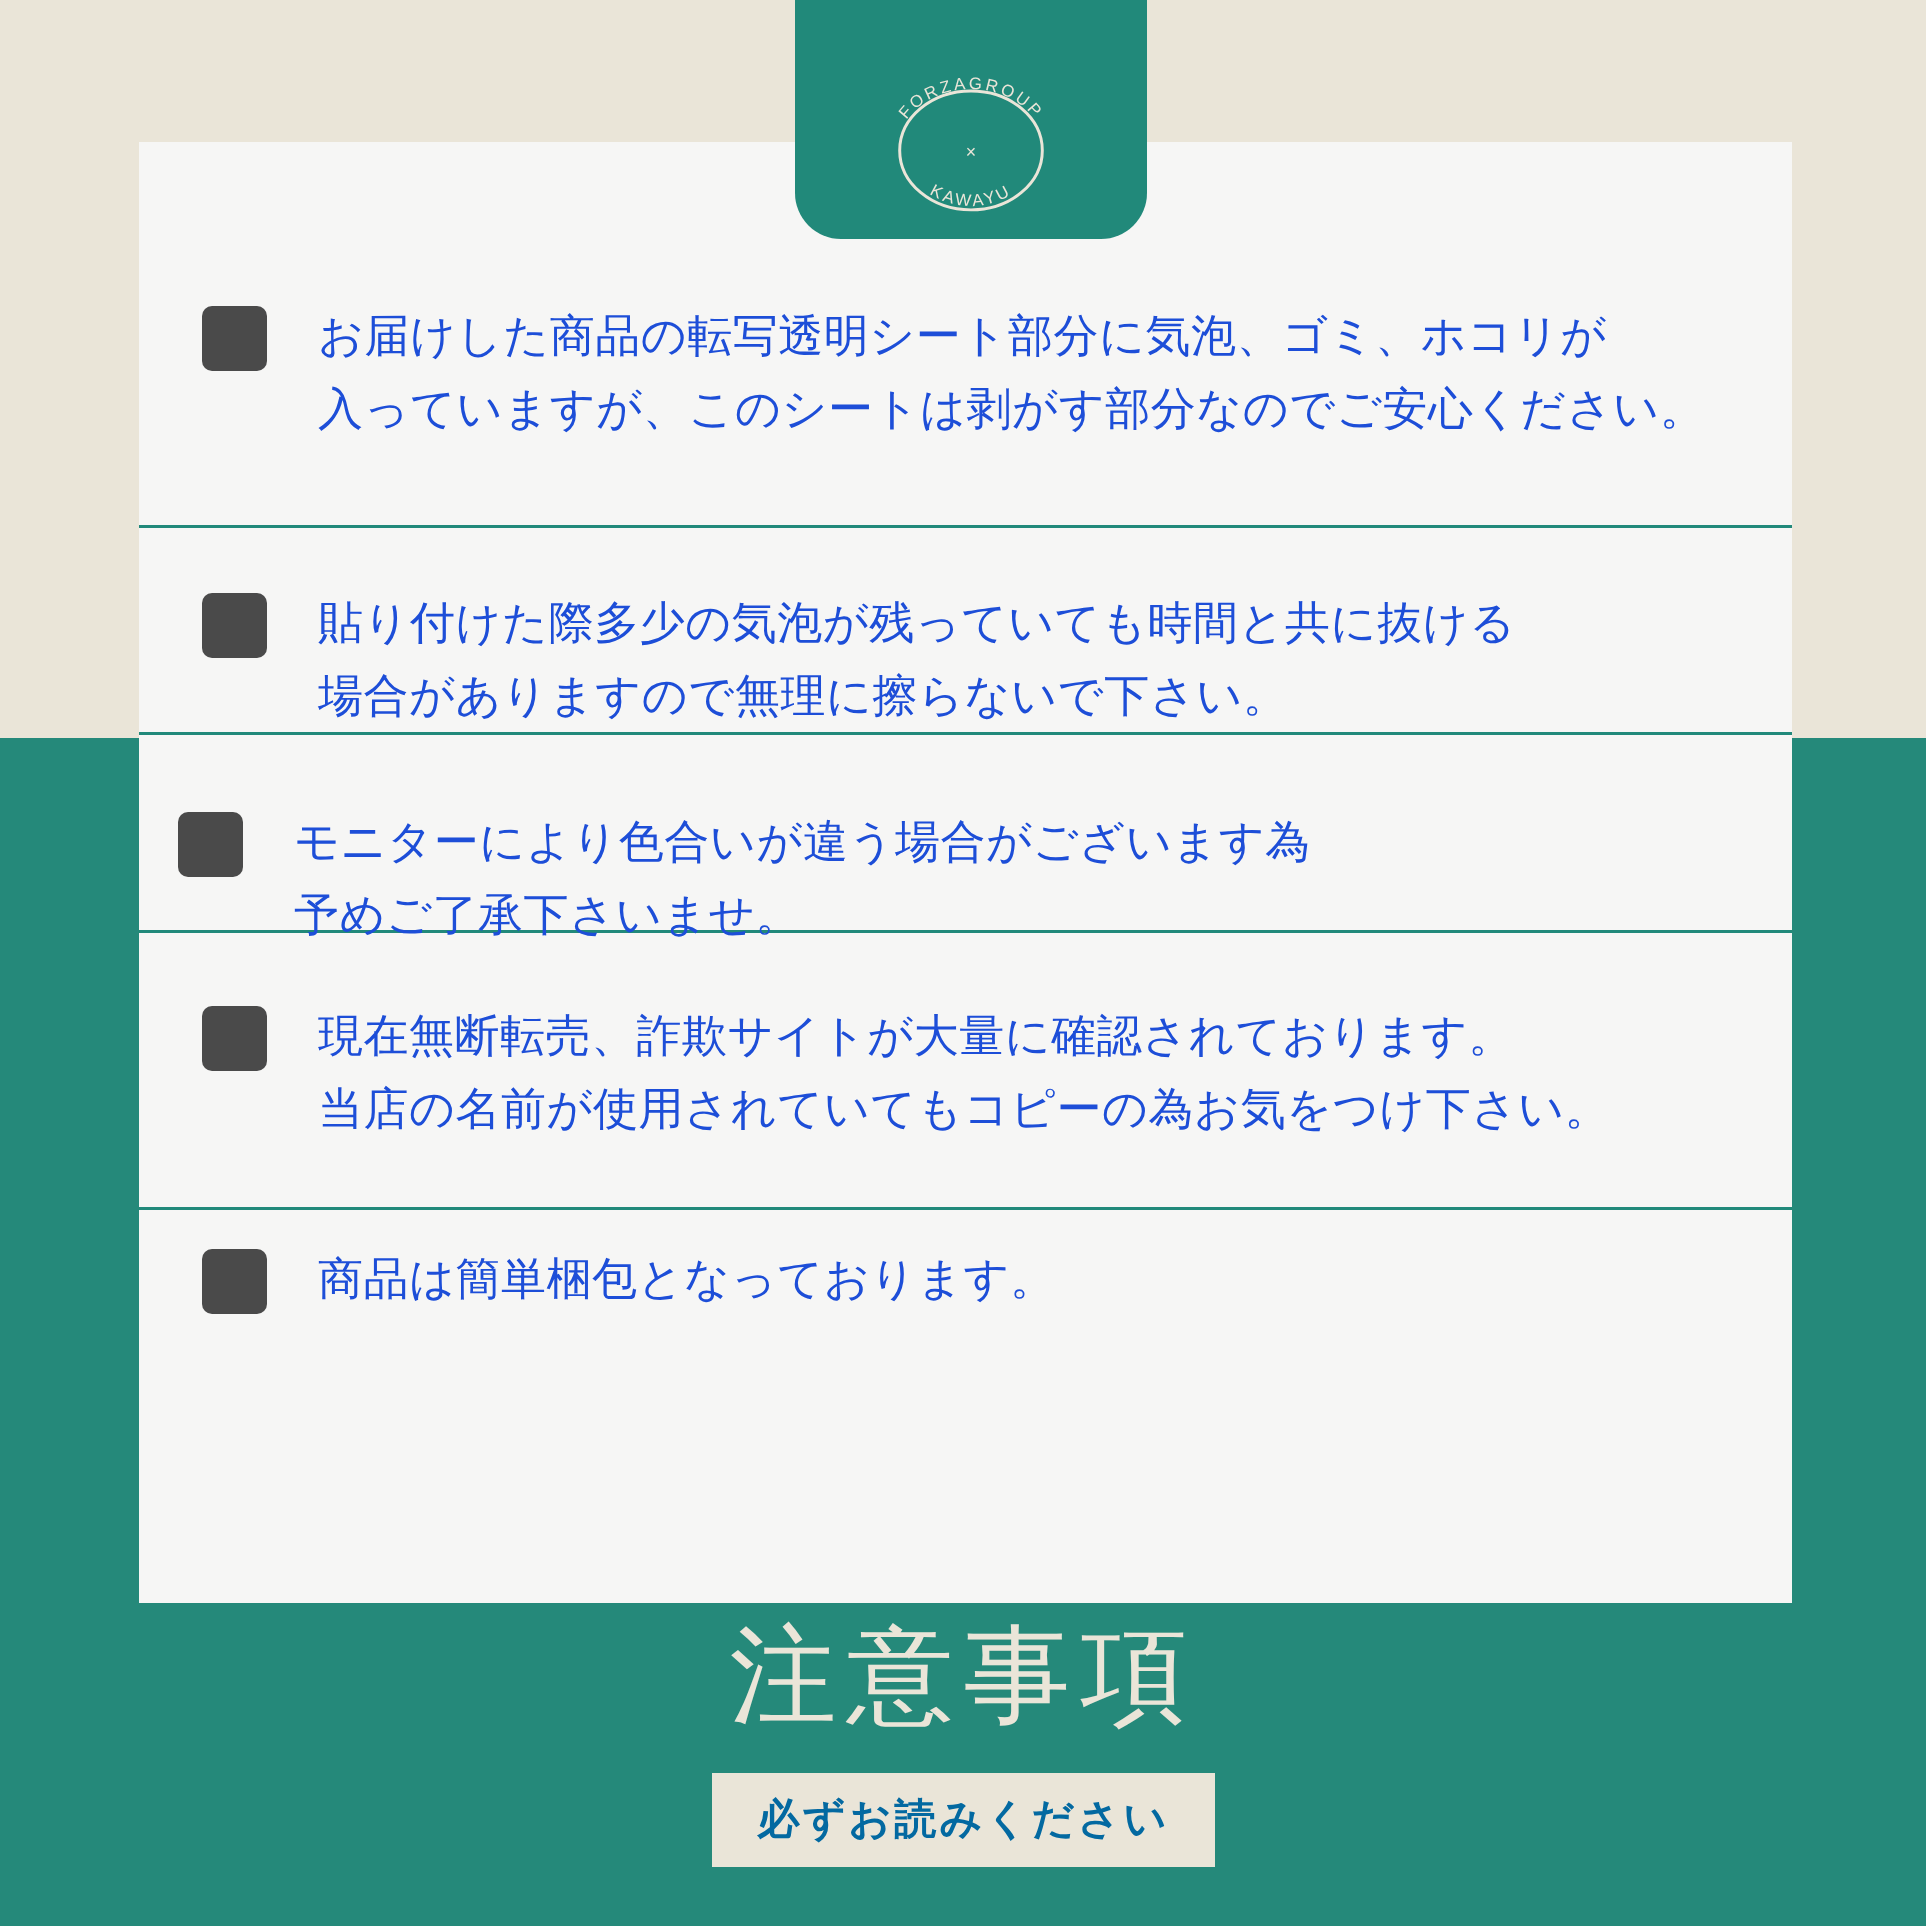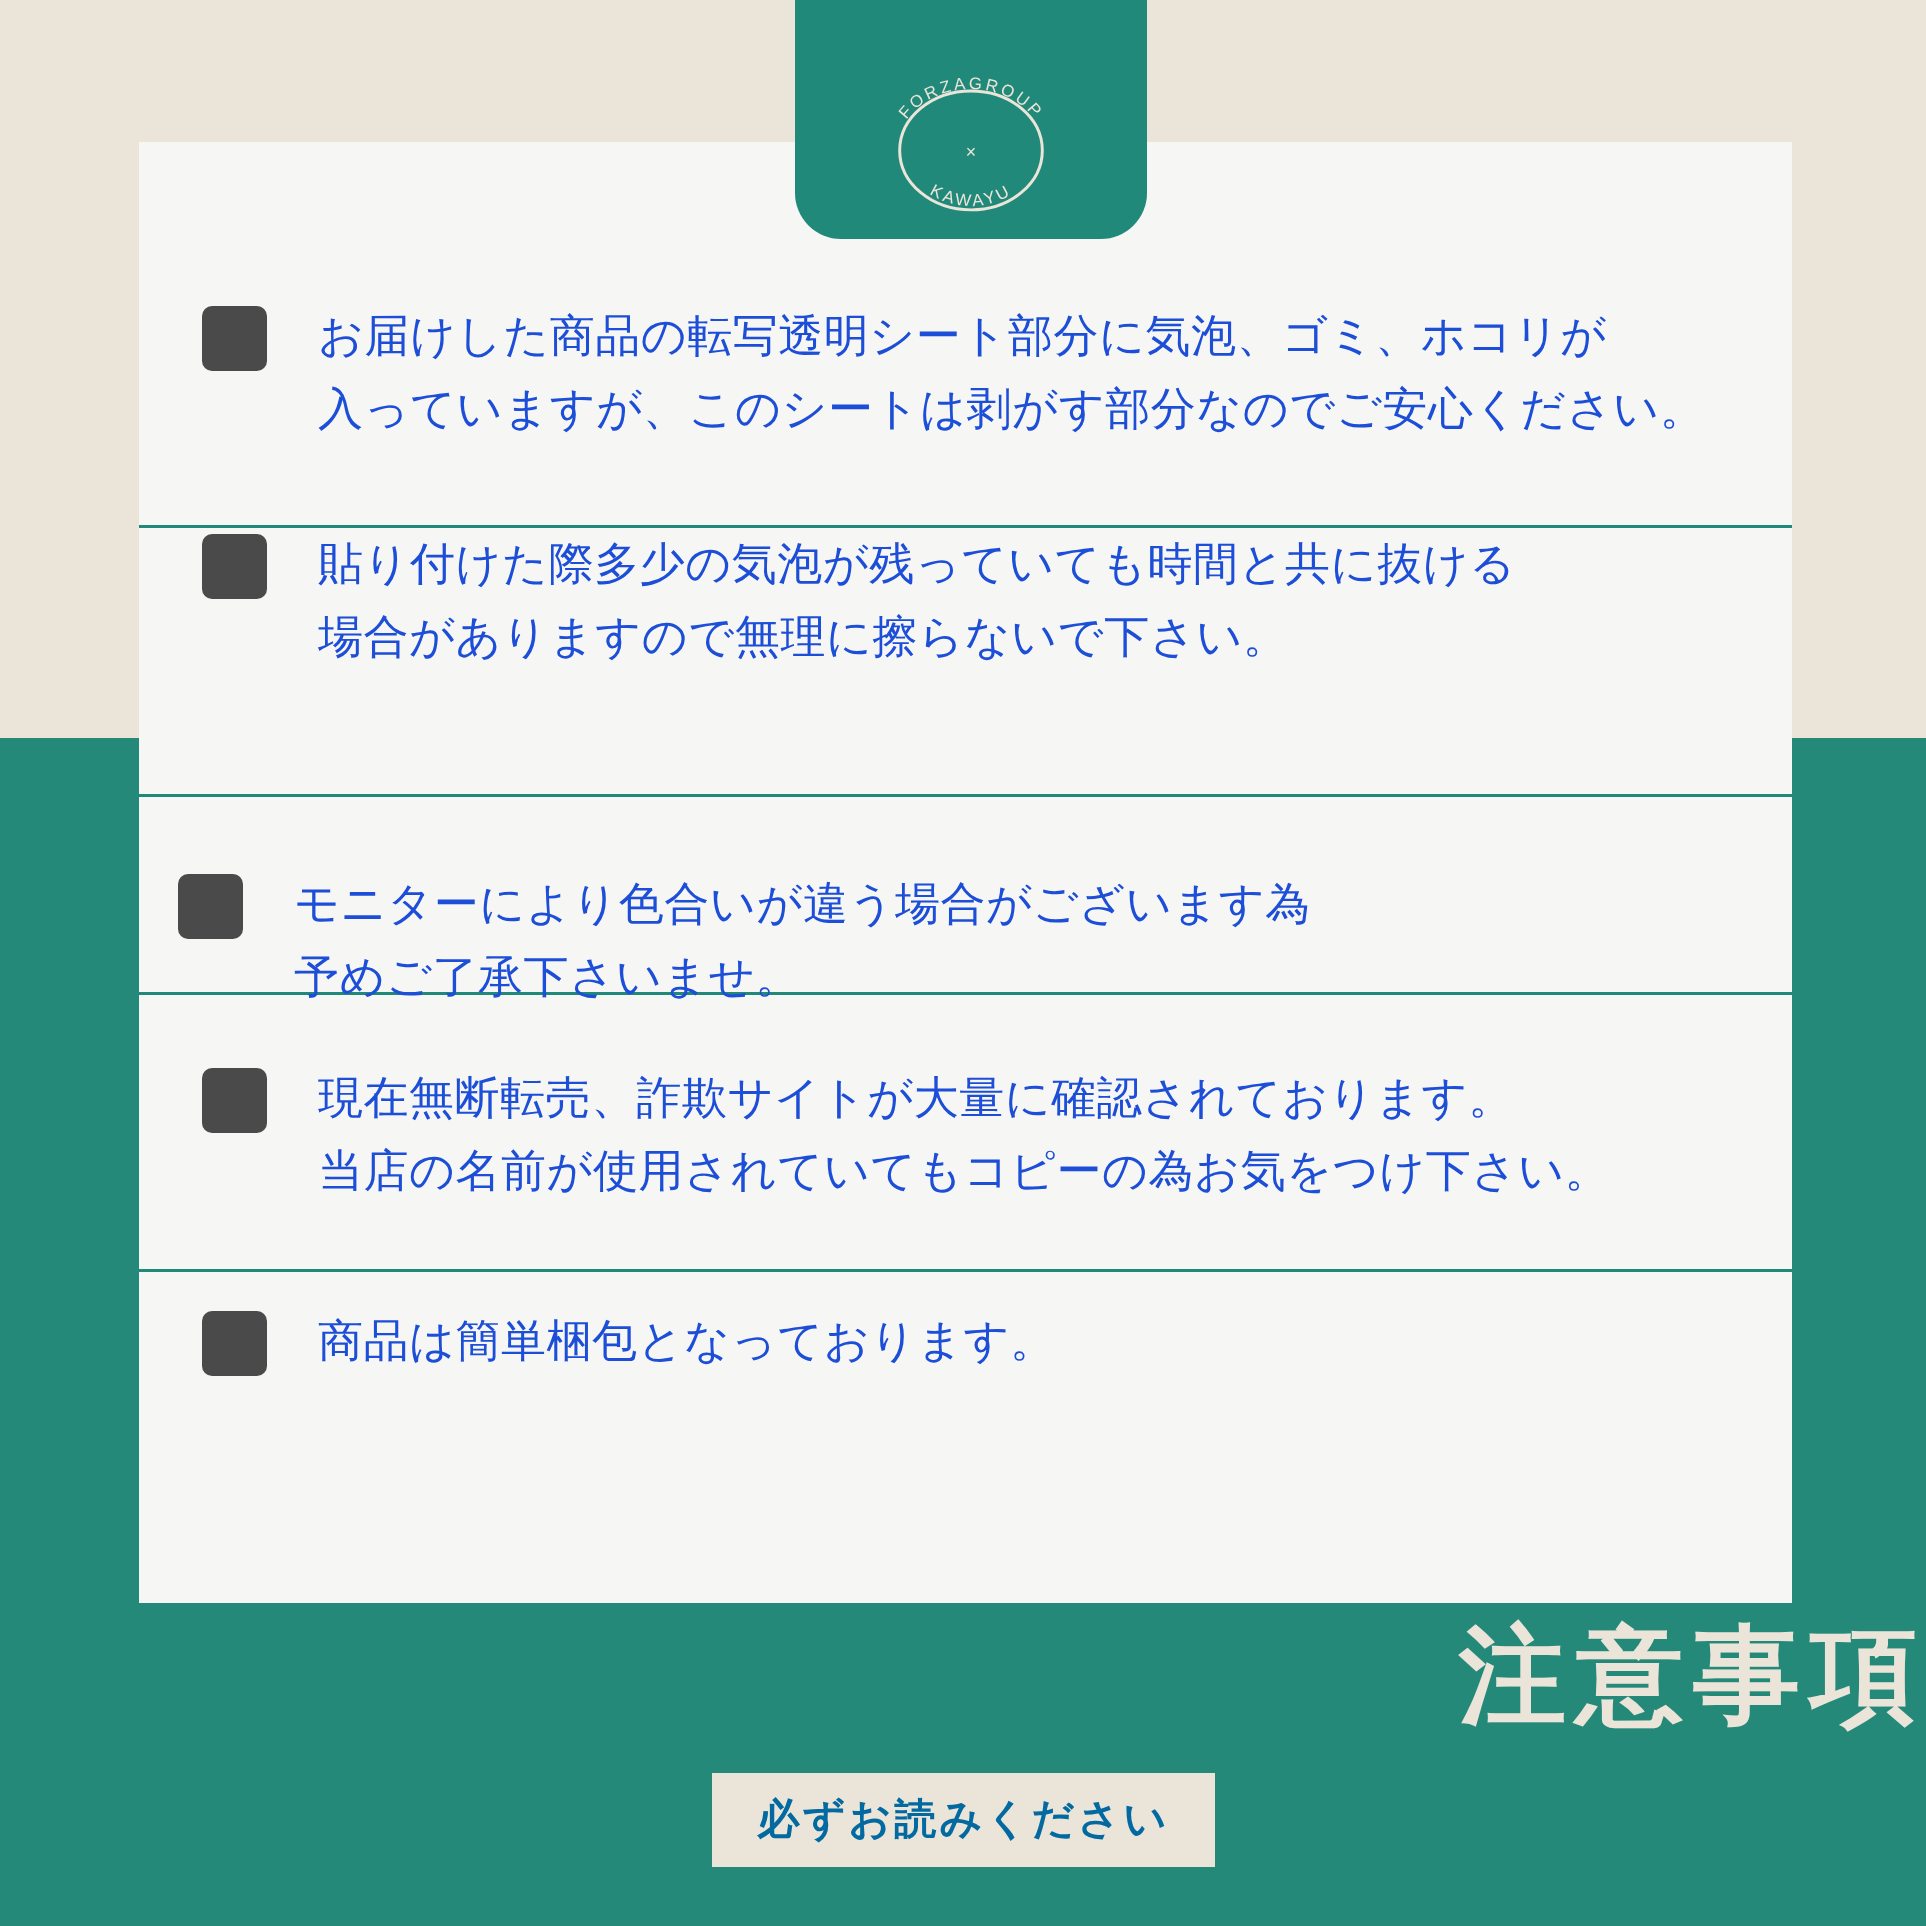--- a/index.html
+++ b/index.html
@@ -68,21 +68,21 @@
     display: flex;
     align-items: flex-start;
     box-sizing: border-box;
     padding: 0 0 0 63px;
     border-bottom: 3px solid #21897a;
   }
   .note-row:last-child {
     border-bottom: none;
   }
   .row-0 { height: 386px; padding-top: 158px; }
-  .row-1 { height: 269px; }
+  .row-1 { height: 207px; padding-top: 59px; }
   .row-2 { height: 198px; padding-top: 71px; padding-left: 39px; }
   .row-3 { height: 277px; padding-top: 67px; }
   .row-4 { height: 287px; padding-top: 33px; }
 
   .bullet {
     flex: 0 0 auto;
     width: 65px;
     height: 65px;
     border-radius: 10px;
     background: #4a4a4a;
@@ -104,24 +104,23 @@
     position: absolute;
     left: 0;
     top: 1614px;
     width: 1927px;
     text-align: center;
     z-index: 5;
   }
   .footer-title {
     color: #eae5d8;
     font-size: 107px;
-    font-weight: bold;
+    font-weight: normal;
     letter-spacing: 10px;
     line-height: 1.15;
-    text-align: right;
   }
   .footer-sub-wrap {
     display: inline-block;
     margin-top: 36px;
     background: #eae5d8;
     padding: 18px 46px 20px 46px;
   }
   .footer-sub {
     color: #0369a1;
     font-size: 42px;

